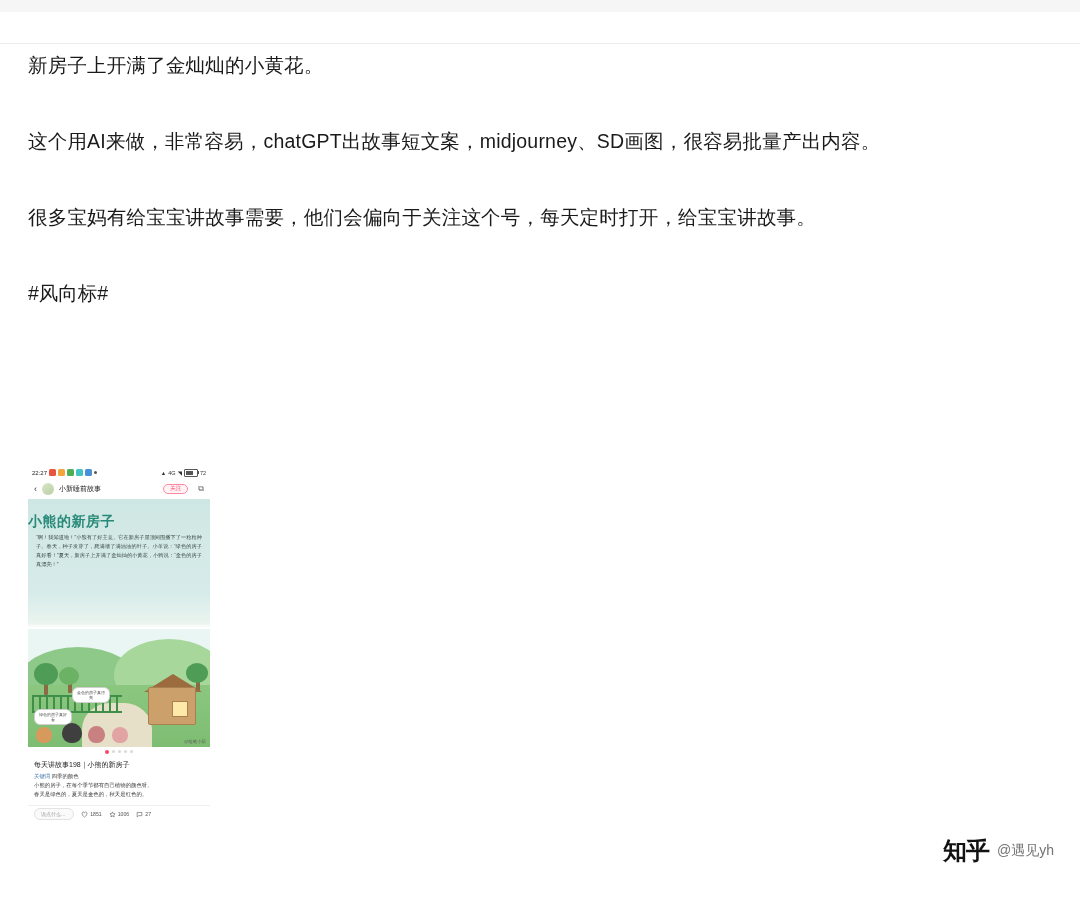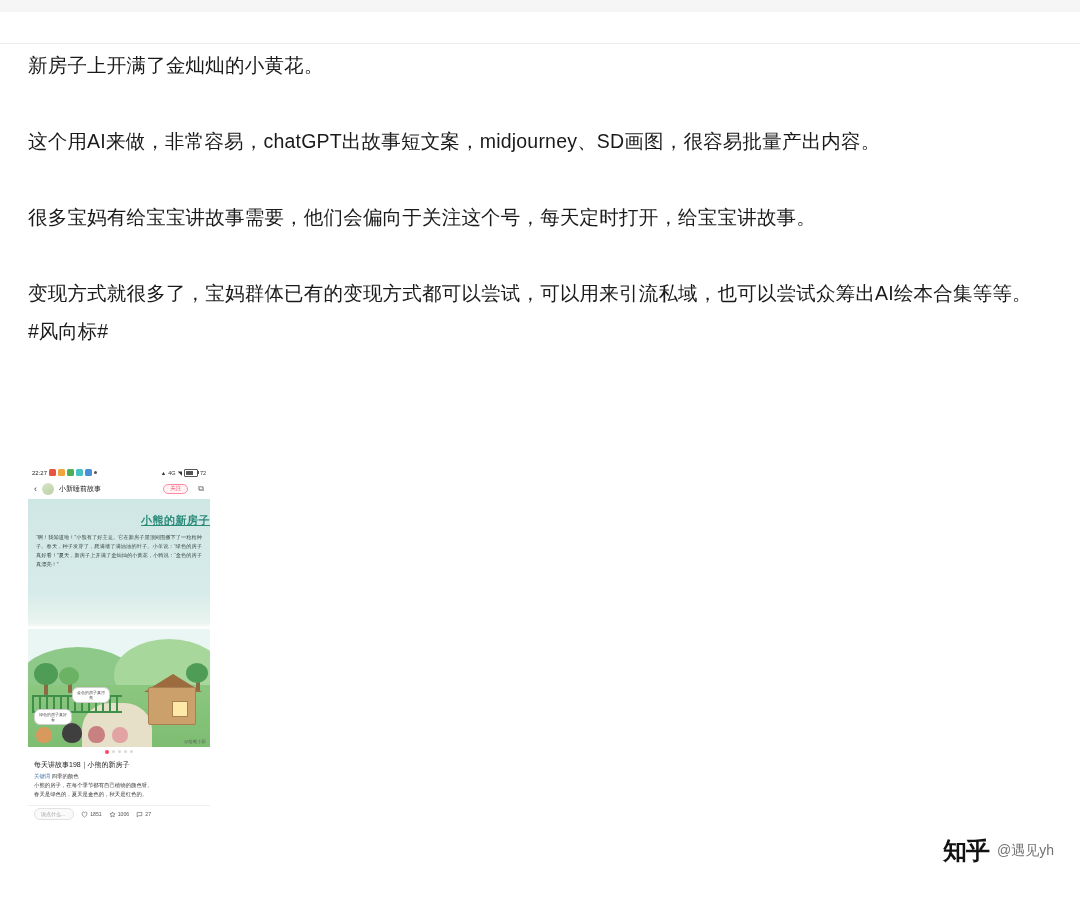--- a/index.html
+++ b/index.html
@@ -137,26 +137,25 @@
     position: relative;
     overflow: hidden;
     background: #ffffff;
   }
   .illus-bg {
     position:absolute; inset:0;
     background: linear-gradient(#cfe7e4 0%, #d7ecea 38%, #eaf4ef 50%, #ffffff 52%, #ffffff 100%);
   }
   .illus-title {
     position:absolute; top: 14px; left:0; width:100%;
-    text-align:right;
-    font-size: 11px;
+    text-align:left;
+    font-size: 14px;
     font-weight: bold;
     color: #2a8a7a;
     letter-spacing: 0.5px;
-    text-decoration: underline;
   }
   .illus-text {
     position: absolute;
     top: 34px; left: 8px; right: 8px;
     font-size: 5.2px;
     line-height: 9px;
     color: #3b4a44;
     text-align: justify;
   }
   .scene {
@@ -270,21 +269,20 @@
   <div class="top-strip"></div>
   <div class="top-rule"></div>
 
   <div class="article">
     <p class="para">新房子上开满了金灿灿的小黄花。</p>
     <div class="gap"></div>
     <p class="para">这个用AI来做，非常容易，chatGPT出故事短文案，midjourney、SD画图，很容易批量产出内容。</p>
     <div class="gap"></div>
     <p class="para">很多宝妈有给宝宝讲故事需要，他们会偏向于关注这个号，每天定时打开，给宝宝讲故事。</p>
     <div class="gap"></div>
-    <p class="para">变现方式就很多了，宝妈群体已有的变现方式都可以尝试，可以用来引流私域，也可以尝试众筹出AI绘本合集等等。</p>
     <p class="tag">#风向标#</p>
   </div>
 
   <div class="screenshot">
 
     <div class="status-bar">
       <div class="status-left">
         <span class="status-time">22:27</span>
         <span class="sq red"></span>
         <span class="sq orange"></span>

